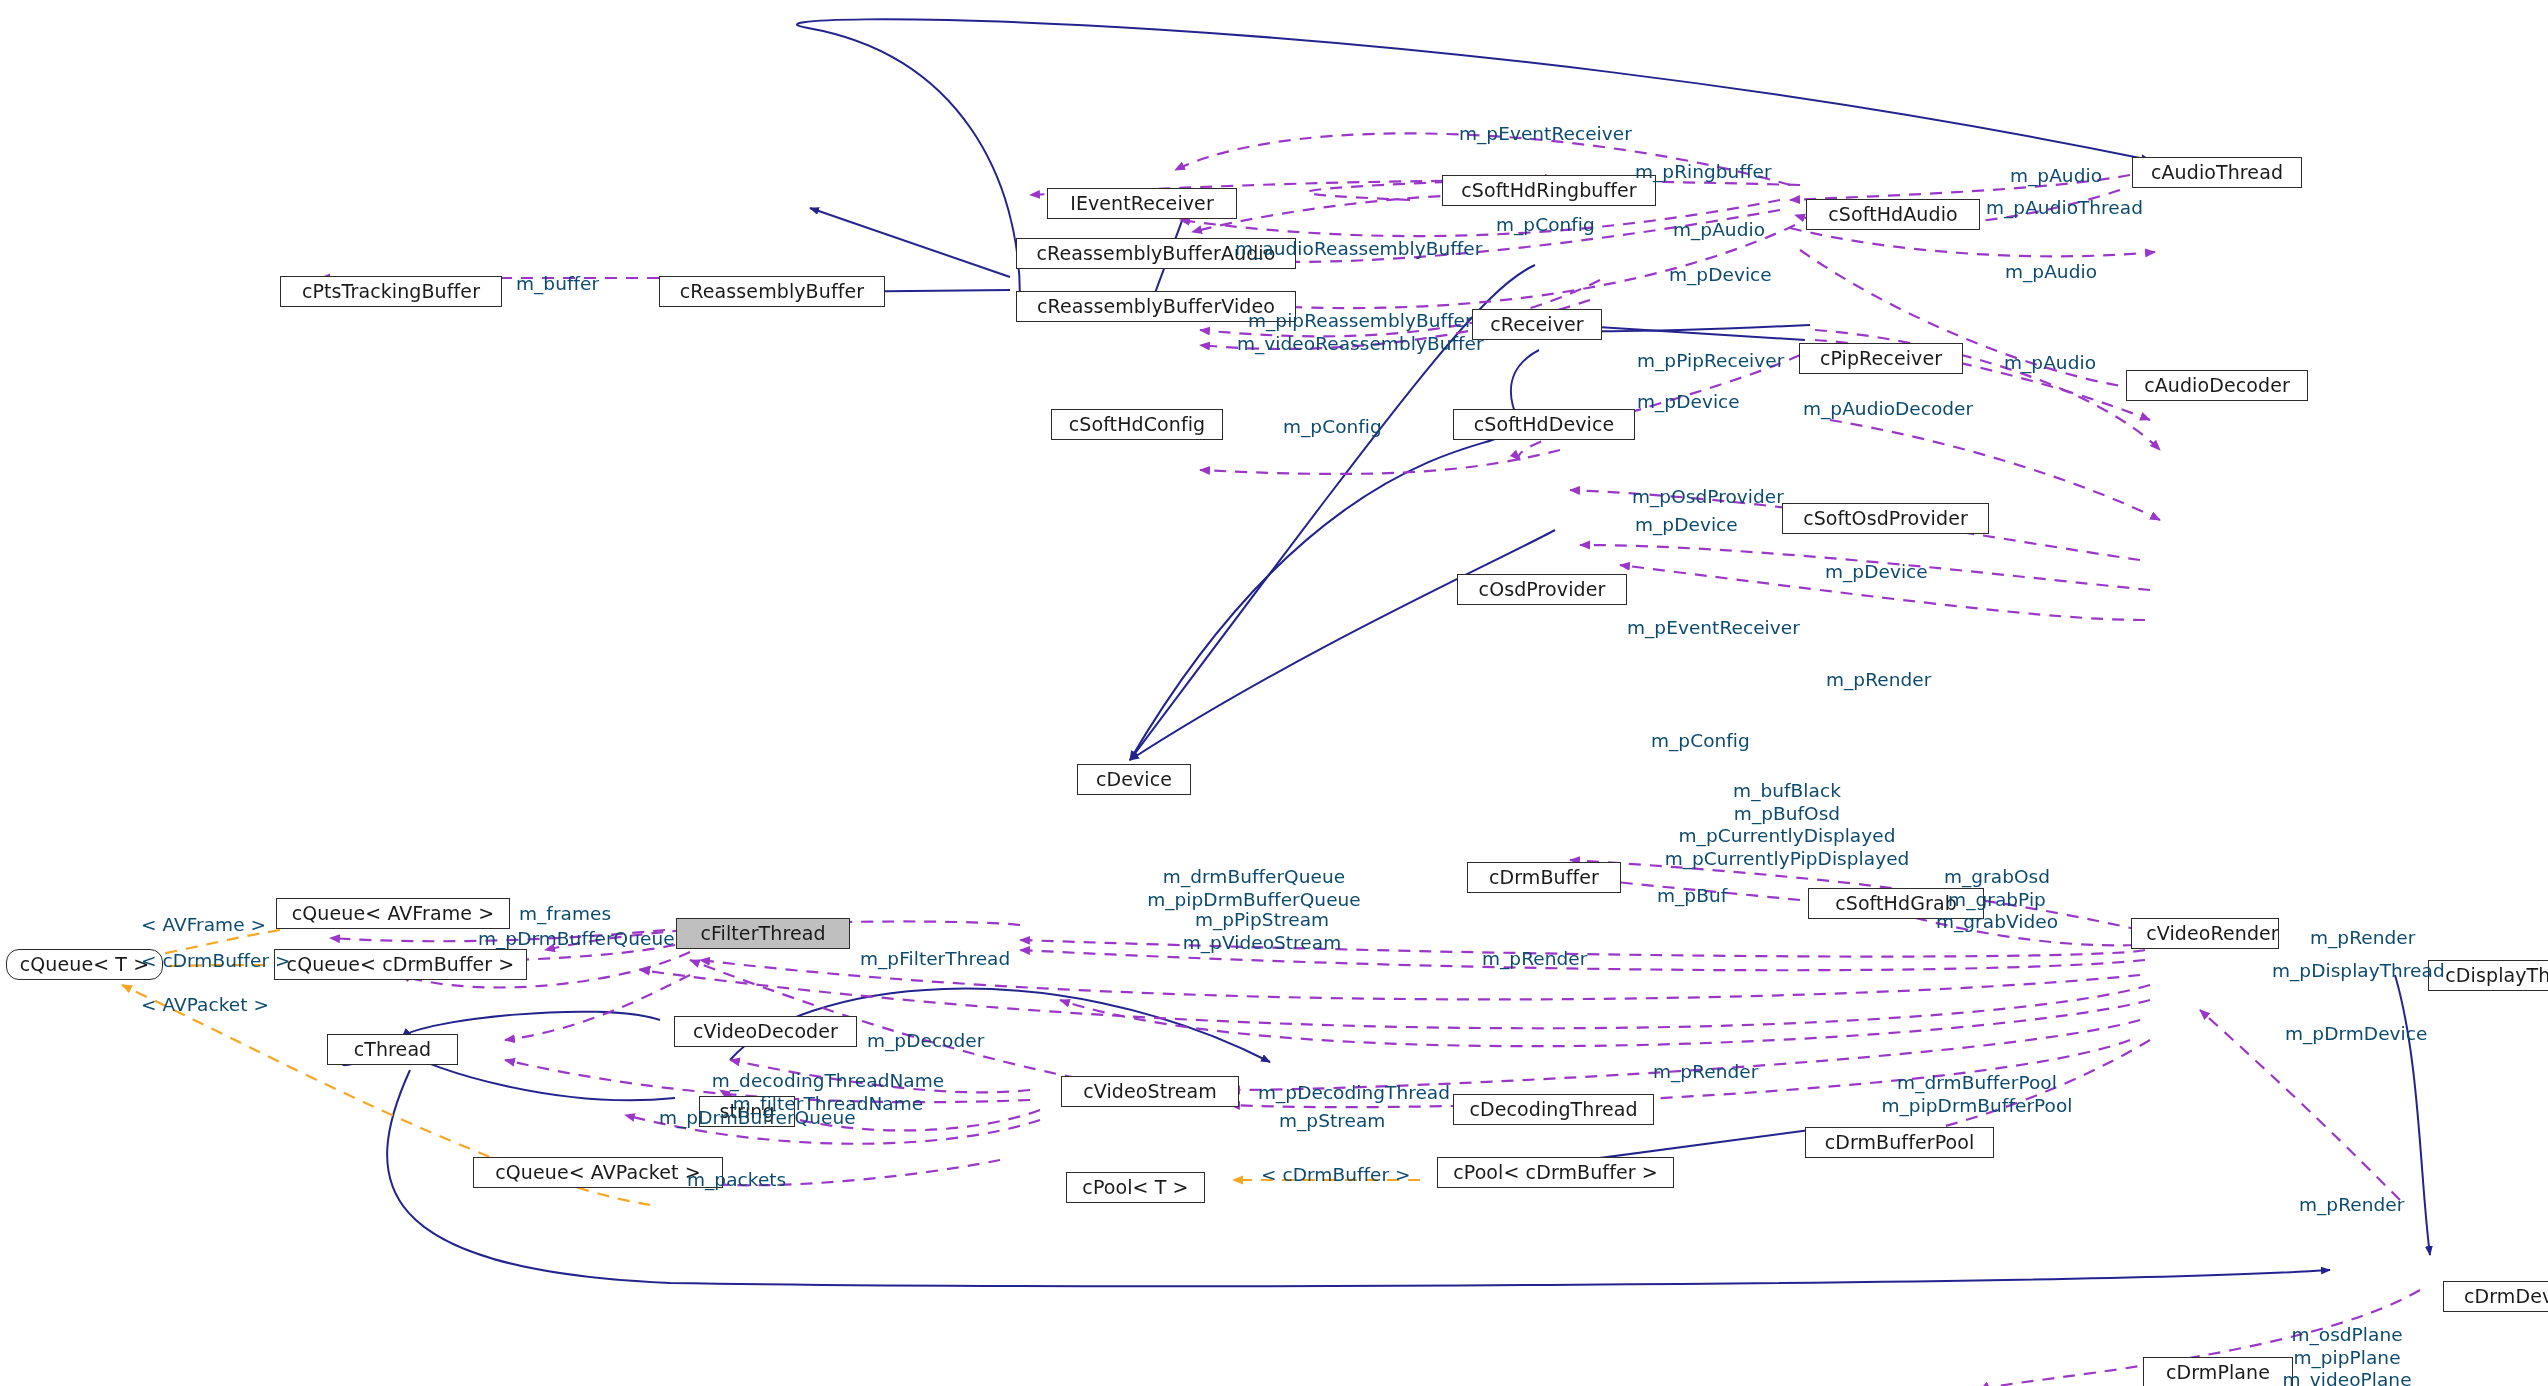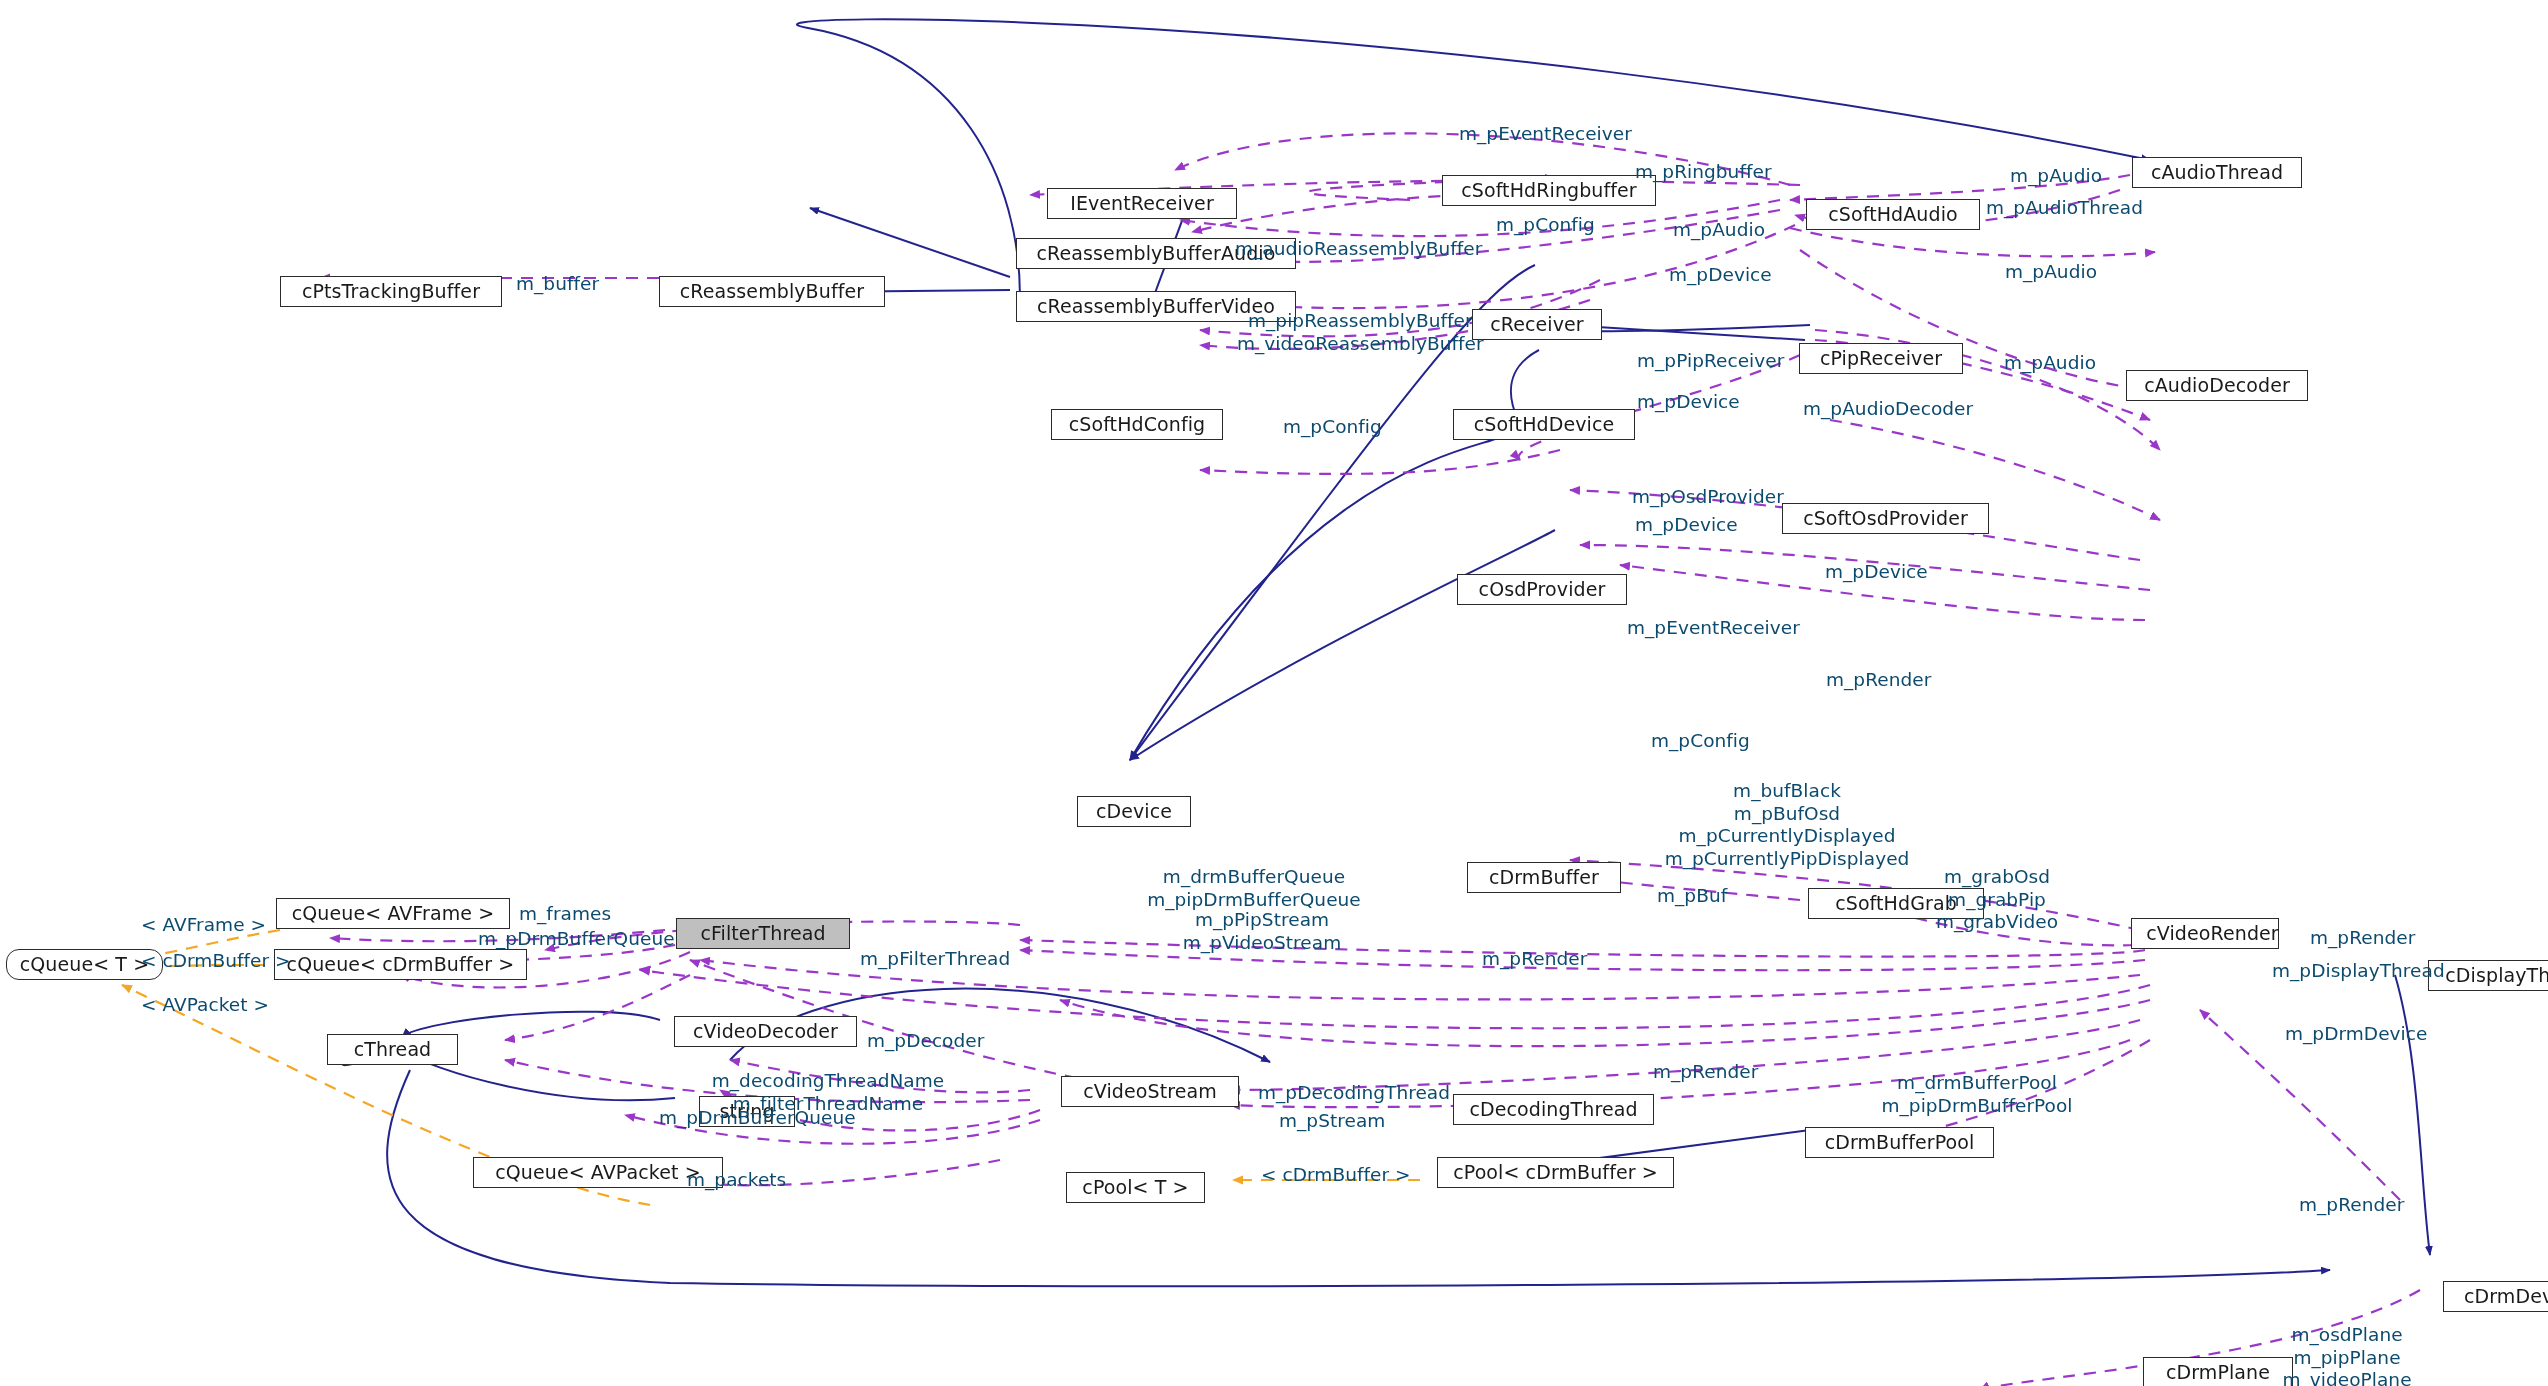--- a/index.html
+++ b/index.html
@@ -155,21 +155,21 @@
   <div class="node" style="left:1442px; top:175px; width:214px;">cSoftHdRingbuffer</div>
   <div class="node" style="left:1806px; top:199px; width:174px;">cSoftHdAudio</div>
   <div class="node" style="left:2132px; top:157px; width:170px;">cAudioThread</div>
   <div class="node" style="left:1051px; top:409px; width:172px;">cSoftHdConfig</div>
   <div class="node" style="left:1472px; top:309px; width:130px;">cReceiver</div>
   <div class="node" style="left:1453px; top:409px; width:182px;">cSoftHdDevice</div>
   <div class="node" style="left:1799px; top:343px; width:164px;">cPipReceiver</div>
   <div class="node" style="left:2126px; top:370px; width:182px;">cAudioDecoder</div>
   <div class="node" style="left:1782px; top:503px; width:207px;">cSoftOsdProvider</div>
   <div class="node" style="left:1457px; top:574px; width:170px;">cOsdProvider</div>
-  <div class="node" style="left:1077px; top:764px; width:114px;margin-top:32px;">cDevice</div>
+  <div class="node" style="left:1077px; top:764px; width:114px;">cDevice</div>
   <div class="node" style="left:1467px; top:862px; width:154px;">cDrmBuffer</div>
   <div class="node" style="left:1808px; top:888px; width:176px;">cSoftHdGrab</div>
   <div class="node" style="left:2131px; top:918px; width:148px;padding-left:24px;">cVideoRender</div>
   <div class="node" style="left:2428px; top:960px; width:183px;">cDisplayThread</div>
   <div class="node" style="left:6px;   top:949px; width:157px;border-radius:13px;">cQueue&lt; T &gt;</div>
   <div class="node" style="left:276px; top:898px; width:234px;">cQueue&lt; AVFrame &gt;</div>
   <div class="node" style="left:274px; top:949px; width:253px;">cQueue&lt; cDrmBuffer &gt;</div>
   <div class="node current" style="left:676px; top:918px; width:174px;">cFilterThread</div>
   <div class="node" style="left:327px; top:1034px; width:131px;">cThread</div>
   <div class="node" style="left:674px; top:1016px; width:183px;">cVideoDecoder</div>

